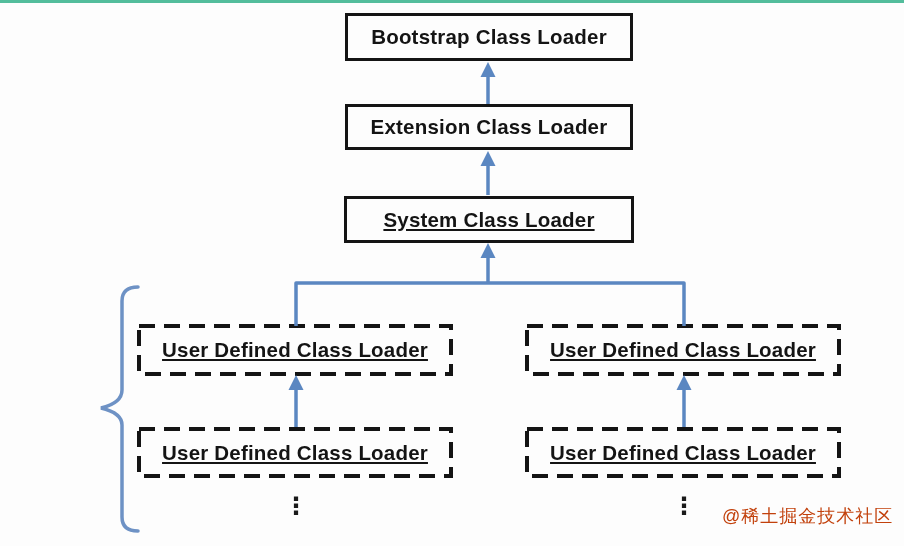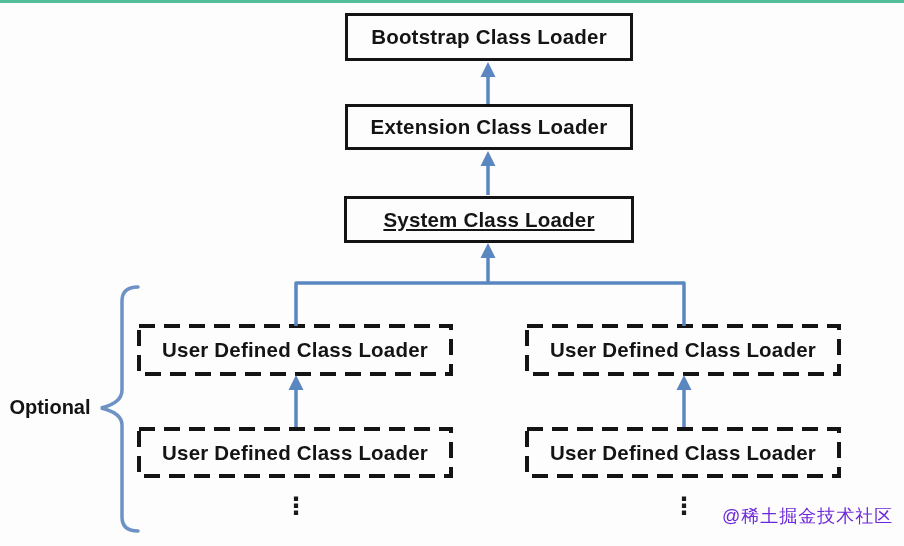--- a/index.html
+++ b/index.html
@@ -33,20 +33,21 @@
     letter-spacing: 0.2px;
     white-space: nowrap;
   }
   .node.solid {
     border: 3px solid #141414;
     background: #fdfdfd;
     box-sizing: border-box;
   }
   .node.dashed-label {
     background: transparent;
+    text-decoration: underline;
   }
   .optional {
     position: absolute;
     left: 4px; top: 396px;
     width: 92px;
     text-align: center;
     font-weight: 700;
     font-size: 20px;
     color: #141414;
   }
@@ -59,21 +60,21 @@
     line-height: 24px;
     color: #1a1a1a;
   }
   .ellipsis.left  { left: 282px; top: 494px; }
   .ellipsis.right { left: 670px; top: 494px; }
   .watermark {
     position: absolute;
     left: 722px; top: 504px;
     width: 176px;
     font-size: 18px;
-    color: #6d28d9;
+    color: #c2410c;
     letter-spacing: 1px;
     white-space: nowrap;
   }
 </style>
 </head>
 <body>
 
 <div class="canvas">
 
   <div class="top-strip"></div>
@@ -114,21 +115,20 @@
   <div class="node solid" style="left:344px; top:196px; width:290px; height:47px;text-decoration:underline;">System Class Loader</div>
 
   <div class="node dashed-label" style="left:139px; top:326px; width:312px; height:48px;">User Defined Class Loader</div>
 
   <div class="node dashed-label" style="left:527px; top:326px; width:312px; height:48px;">User Defined Class Loader</div>
 
   <div class="node dashed-label" style="left:139px; top:429px; width:312px; height:47px;">User Defined Class Loader</div>
 
   <div class="node dashed-label" style="left:527px; top:429px; width:312px; height:47px;">User Defined Class Loader</div>
 
-  <div class="optional">Optional</div>
 
   <div class="ellipsis left">⋮</div>
 
   <div class="ellipsis right">⋮</div>
 
   <div class="watermark">@稀土掘金技术社区</div>
 
 </div>
 
 </body></html>

